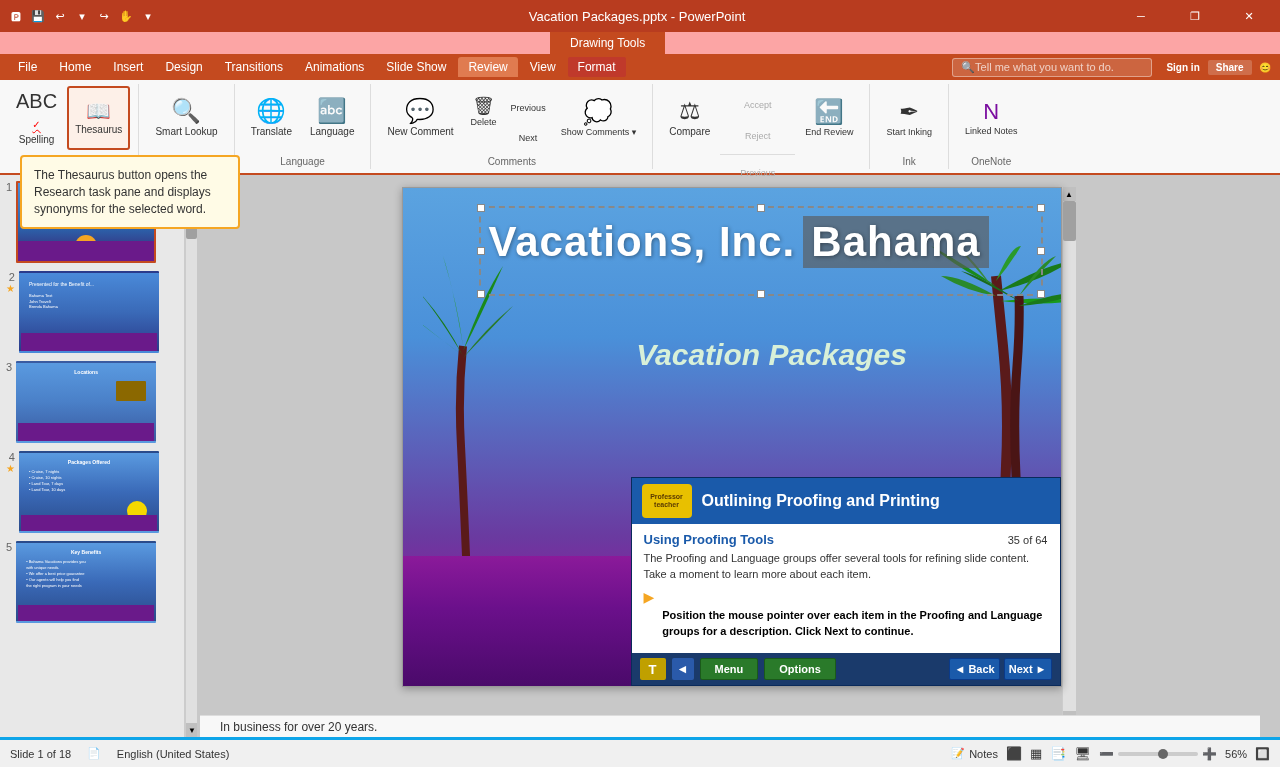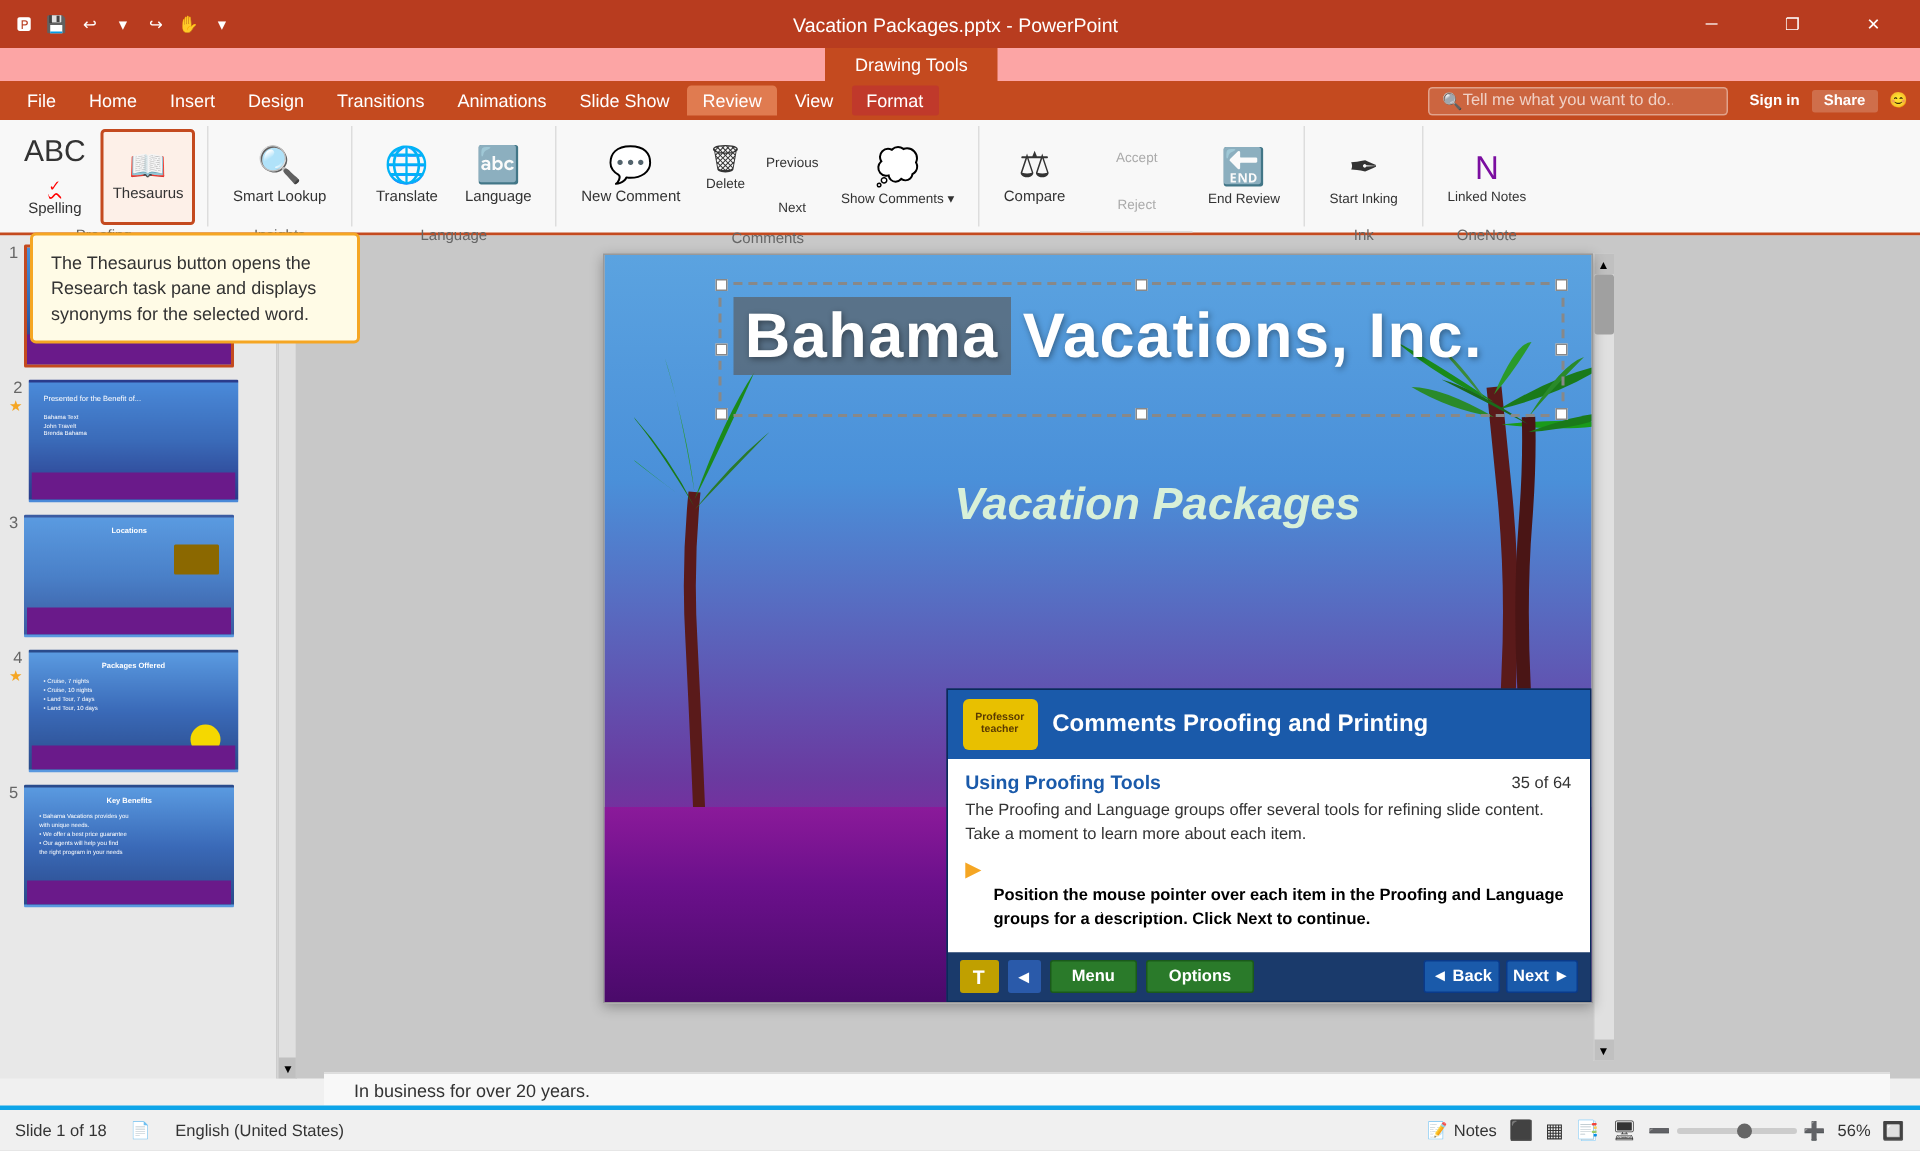--- a/index.html
+++ b/index.html
@@ -52,21 +52,21 @@
     }
     .menu-item.review-active { background: #e07b50; color: white; border-radius: 3px 3px 0 0; }
     .menu-item.format-active { background: #c0392b; color: white; }
     .menu-search { margin-left: auto; display: flex; align-items: center; background: rgba(255,255,255,0.15); border: 1px solid rgba(255,255,255,0.4); border-radius: 3px; padding: 2px 8px; color: white; font-size: 11px; min-width: 200px; }
     .menu-search input { background: transparent; border: none; outline: none; color: white; font-size: 11px; width: 140px; }
     .menu-search input::placeholder { color: rgba(255,255,255,0.7); }
     .signin-area { display: flex; align-items: center; gap: 8px; color: white; font-size: 10px; margin-left: 12px; font-weight: bold; }
 
     
     .ribbon {
-      height: 77px;
+      height: 95px;
       background: #f8f8f8;
       border-bottom: 2px solid #c44a1f;
       display: flex;
       align-items: stretch;
       padding: 4px 0;
     }
     .ribbon-group {
       display: flex;
       flex-direction: column;
       align-items: center;
@@ -654,35 +654,35 @@
         <div style="position:absolute;top:-4px;left:50%;margin-left:-4px;width:8px;height:8px;background:white;border:1px solid #888;"></div>
         <div style="position:absolute;top:-4px;right:-4px;width:8px;height:8px;background:white;border:1px solid #888;"></div>
         <div style="position:absolute;top:50%;margin-top:-4px;left:-4px;width:8px;height:8px;background:white;border:1px solid #888;"></div>
         <div style="position:absolute;top:50%;margin-top:-4px;right:-4px;width:8px;height:8px;background:white;border:1px solid #888;"></div>
         <div style="position:absolute;bottom:-4px;left:-4px;width:8px;height:8px;background:white;border:1px solid #888;"></div>
         <div style="position:absolute;bottom:-4px;left:50%;margin-left:-4px;width:8px;height:8px;background:white;border:1px solid #888;"></div>
         <div style="position:absolute;bottom:-4px;right:-4px;width:8px;height:8px;background:white;border:1px solid #888;"></div>
       </div>
 
       <div style="position:absolute;top:28px;left:86px;right:28px;font-size:42px;font-weight:bold;color:white;text-shadow:1px 1px 4px rgba(0,0,0,0.4);letter-spacing:1px;display:flex;align-items:center;gap:8px;">
-        <span style="background:rgba(90,90,90,0.65);padding:2px 8px;">Bahama</span>
-          <span> Vacations, Inc.</span>
+        <span> Vacations, Inc.</span>
+          <span style="background:rgba(90,90,90,0.65);padding:2px 8px;">Bahama</span>
       </div>
 
       <div style="position:absolute;top:150px;left:160px;right:80px;font-size:30px;font-style:italic;color:#d8f0d8;font-weight:bold;text-align:center;">Vacation Packages</div>
 
       <div style="position:absolute;bottom:55px;left:50%;transform:translateX(-50%);color:white;font-size:13px;white-space:nowrap;z-index:10;">www.bahavac.com</div>
 
       <div class="prof-panel">
         <div class="prof-header">
           <div class="prof-logo">
             <span style="white-space:pre-line;font-size:7px;font-weight:bold;color:#5a3a00;text-align:center;">Professor
 teacher</span>
           </div>
-          <div class="prof-title">Comments Proofing and Printing</div>
+          <div class="prof-title">Outlining Proofing and Printing</div>
         </div>
         <div class="prof-body">
           <div style="display:flex;justify-content:space-between;align-items:center;margin-bottom:4px;">
             <span class="prof-section-title">Using Proofing Tools</span>
             <span class="prof-counter">35 of 64</span>
           </div>
           <div class="prof-desc">The Proofing and Language groups offer several tools for refining slide content. Take a moment to learn more about each item.</div>
           <div class="prof-bullet">
             <span class="prof-bullet-icon">▶</span>
             <span class="prof-bullet-text">Position the mouse pointer over each item in the Proofing and Language groups for a description. Click Next to continue.</span>
@@ -704,21 +704,21 @@
     <div style="width:14px;background:#e0e0e0;border-left:1px solid #ccc;display:flex;flex-direction:column;height:100%;">
       <div style="height:14px;background:#c0c0c0;display:flex;align-items:center;justify-content:center;cursor:pointer;font-size:8px;">▲</div>
       <div style="flex:1;position:relative;">
         <div style="position:absolute;top:0;left:0;right:0;height:40px;background:#a0a0a0;border-radius:2px;"></div>
       </div>
       <div style="height:14px;background:#c0c0c0;display:flex;align-items:center;justify-content:center;cursor:pointer;font-size:8px;">▼</div>
     </div>
   </div>
 </div>
 
-<div style="position:absolute;bottom:30px;left:216px;right:20px;height:22px;background:#f8f8f8;border-top:1px solid #ddd;display:flex;align-items:center;padding:0 20px;font-size:12px;color:#333;">
+<div style="position:absolute;bottom:30px;left:200px;right:20px;height:22px;background:#f8f8f8;border-top:1px solid #ddd;display:flex;align-items:center;padding:0 20px;font-size:12px;color:#333;">
   <span>In business for over 20 years.</span>
 </div>
 
 <div class="status-bar" style="position:absolute;bottom:0;left:0;right:0;">
   <span>Slide 1 of 18</span>
   <span style="color:#666;">📄</span>
   <span>English (United States)</span>
   <div class="status-right">
     <div class="status-notes-btn">
       <span>📝</span>

